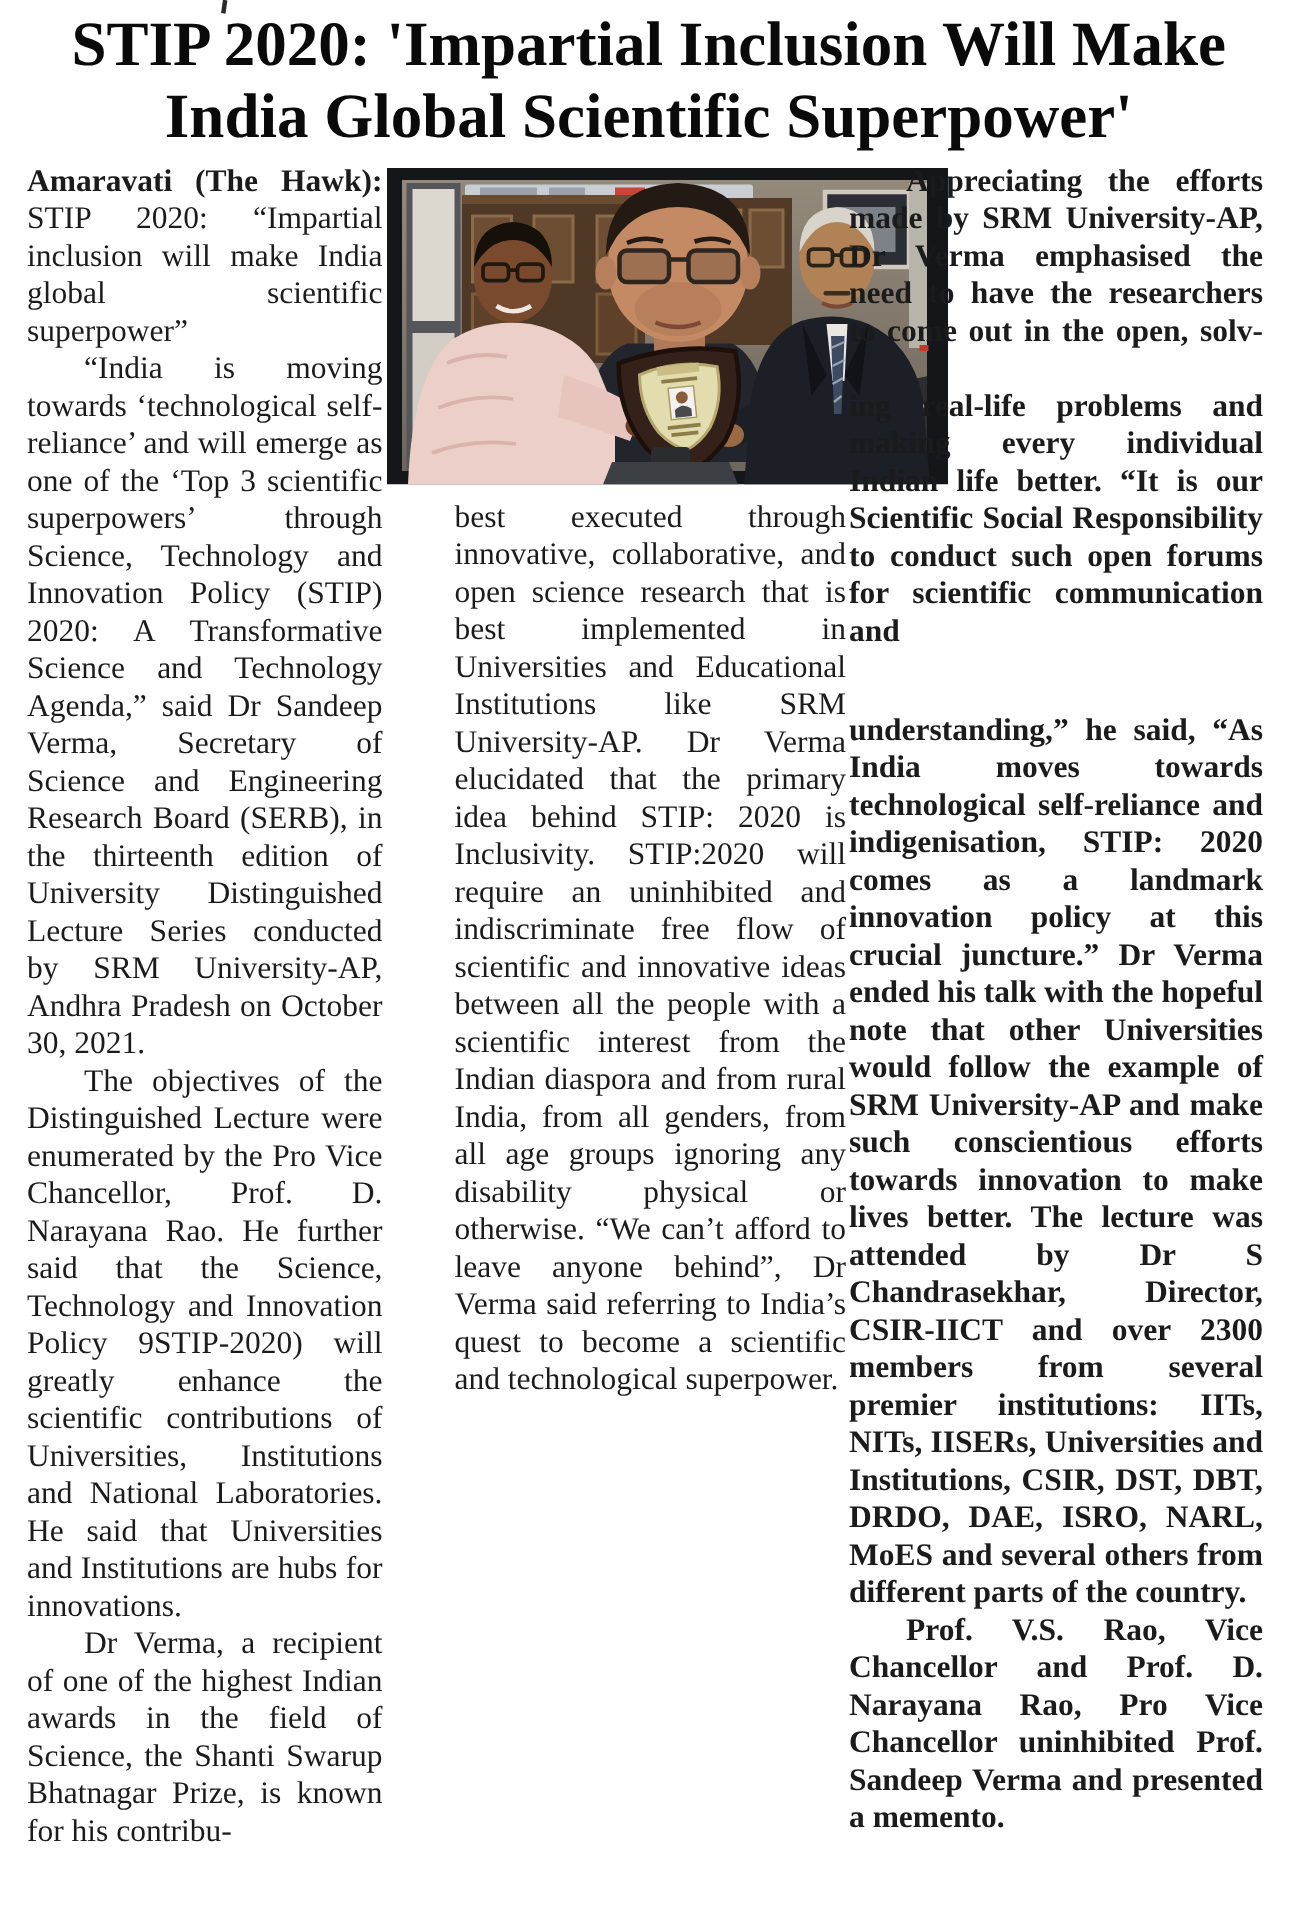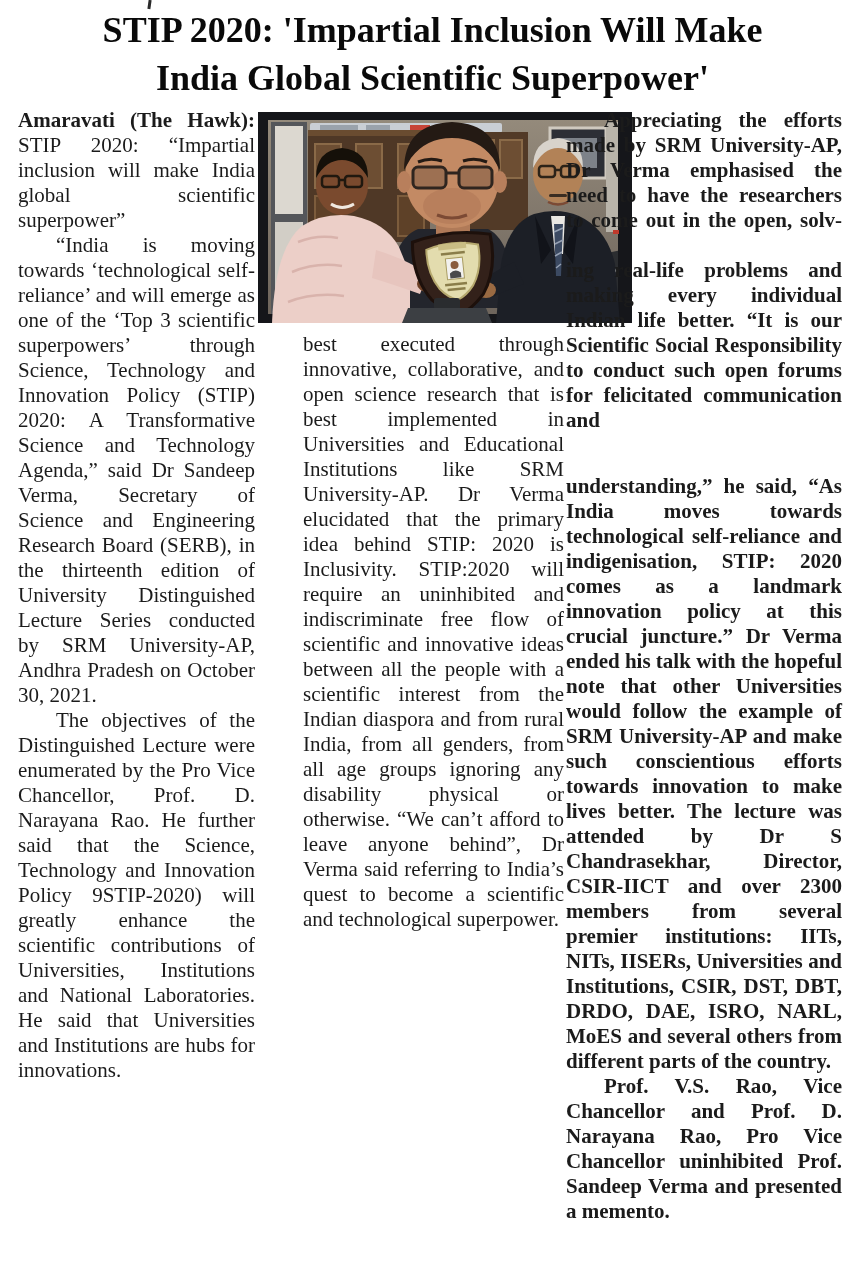--- a/index.html
+++ b/index.html
@@ -8,21 +8,21 @@
     background:#ffffff;overflow:hidden;
     font-family:"Liberation Serif","DejaVu Serif",serif;
     color:#1b1b1b;
   }
   .scan-artifact{
     position:absolute;left:148px;top:0;width:3px;height:9px;
     background:#2a2a2a;transform:rotate(8deg);
   }
   .headline{
     position:absolute;top:6px;left:0;width:865px;text-align:center;
-    font-weight:bold;font-size:36px;line-height:48px;color:#0a0a0a;
+    font-weight:bold;font-size:42px;line-height:48px;color:#0a0a0a;
   }
   .col{
     position:absolute;top:108px;
     font-size:21px;line-height:25px;text-align:justify;
   }
   .col p{margin:0;padding:0;}
   .col1{left:18px;width:237px;}
   .col2{left:303px;width:261px;}
   .col3{left:566px;width:276px;font-weight:bold;}
   p.ind{text-indent:38px;}
@@ -46,20 +46,21 @@
 
   <div class="headline">
     <div>STIP 2020: 'Impartial Inclusion Will Make</div>
     <div>India Global Scientific Superpower'</div>
   </div>
 
   <div class="col col1">
     <p><span class="dateline">Amaravati (The Hawk):</span><span> STIP 2020: “Impartial inclusion will make India global scientific superpower”</span></p>
     <p class="ind">“India is moving towards ‘technological self-reliance’ and will emerge as one of the ‘Top 3 scientific superpowers’ through Science, Technology and Innovation Policy (STIP) 2020: A Transformative Science and Technology Agenda,” said Dr Sandeep Verma, Secretary of Science and Engineering Research Board (SERB), in the thirteenth edition of University Distinguished Lecture Series conducted by SRM University-AP, Andhra Pradesh on October 30, 2021.</p>
     <p class="ind">The objectives of the Distinguished Lecture were enumerated by the Pro Vice Chancellor, Prof. D. Narayana Rao.  He further said that the Science, Technology and Innovation Policy 9STIP-2020) will greatly enhance the scientific contributions of Universities, Institutions and National Laboratories. He said that Universities and Institutions are hubs for innovations.</p>
+    <p class="ind">Dr Verma, a recipient of one of the highest Indian awards in the field of Science, the Shanti Swarup Bhatnagar Prize, is known for his contribu-</p>
   </div>
 
   <div class="col col2">
 
     <figure class="photo-fig" role="img" aria-label="Two officials holding a shield-shaped memento in front of a large screen showing a speaker on a video call">
       <svg viewBox="0 0 374 211" xmlns="http://www.w3.org/2000/svg">
         <defs>
           <linearGradient id="scrbg" x1="0" y1="0" x2="0" y2="1">
             <stop offset="0" stop-color="#948a7b"></stop>
             <stop offset="1" stop-color="#6e655c"></stop>
@@ -193,18 +194,18 @@
         </g>
         <rect x="355" y="118" width="6" height="4" fill="#c0392b"></rect>
       </svg>
     </figure>
 
     <p class="cont">best executed through innovative, collaborative, and open science research that is best implemented in Universities and Educational Institutions like SRM University-AP. Dr Verma elucidated that the primary idea behind STIP: 2020 is Inclusivity. STIP:2020 will require an uninhibited and indiscriminate free flow of scientific and innovative ideas between all the people with a scientific interest from the Indian diaspora and from rural India, from all genders, from all age groups ignoring any disability physical or otherwise. “We can’t afford to leave anyone behind”, Dr Verma said referring to India’s quest to become a scientific and technological superpower.</p>
   </div>
 
   <div class="col col3">
     <p class="ind just-all seg-a">Appreciating the efforts made by SRM University-AP, Dr Verma emphasised the need to have the researchers to come out in the open, solv-</p>
-    <p class="cont just-all wrap-block">ing real-life problems and making every individual Indian life better. “It is our Scientific Social Responsibility to conduct such open forums for felicitated communication and</p>
+    <p class="cont just-all wrap-block">ing real-life problems and making every individual Indian life better. “It is our Scientific Social Responsibility to conduct such open forums for scientific communication and</p>
     <p class="cont">understanding,” he said, “As India moves towards technological self-reliance and indigenisation, STIP: 2020 comes as a landmark innovation policy at this crucial juncture.”  Dr Verma ended his talk with the hopeful note that other Universities would follow the example of SRM University-AP and make such conscientious efforts towards innovation to make lives better. The lecture was attended by Dr S Chandrasekhar, Director, CSIR-IICT and over 2300 members from several premier institutions: IITs, NITs, IISERs, Universities and Institutions, CSIR, DST, DBT, DRDO, DAE, ISRO, NARL, MoES and several others from different parts of the country.</p>
     <p class="ind">Prof. V.S. Rao, Vice Chancellor and Prof. D. Narayana Rao, Pro Vice Chancellor uninhibited Prof. Sandeep Verma and presented a memento.</p>
   </div>
 
 </div>
 
 </body></html>

